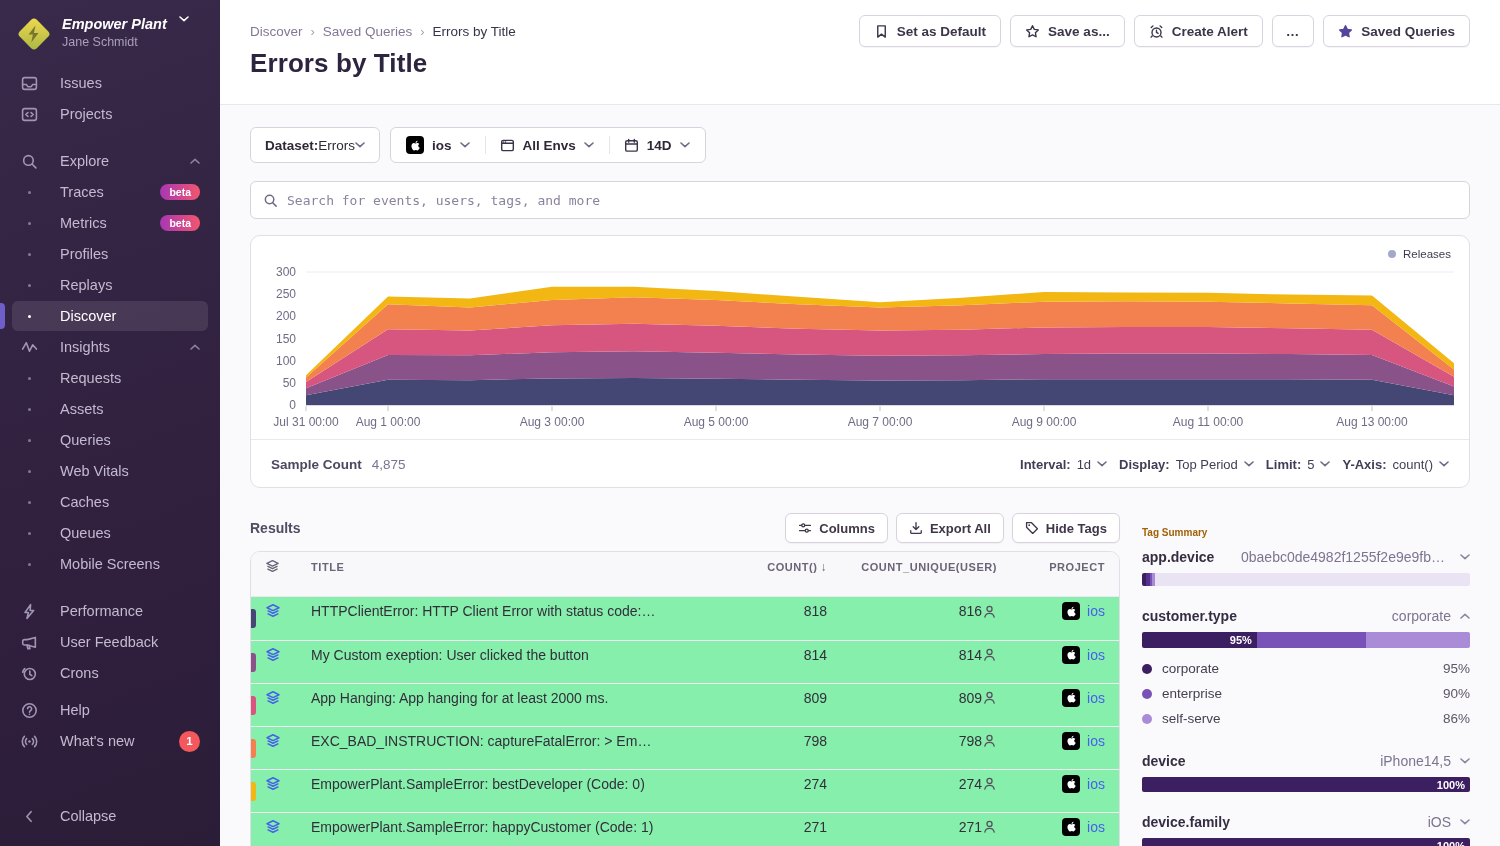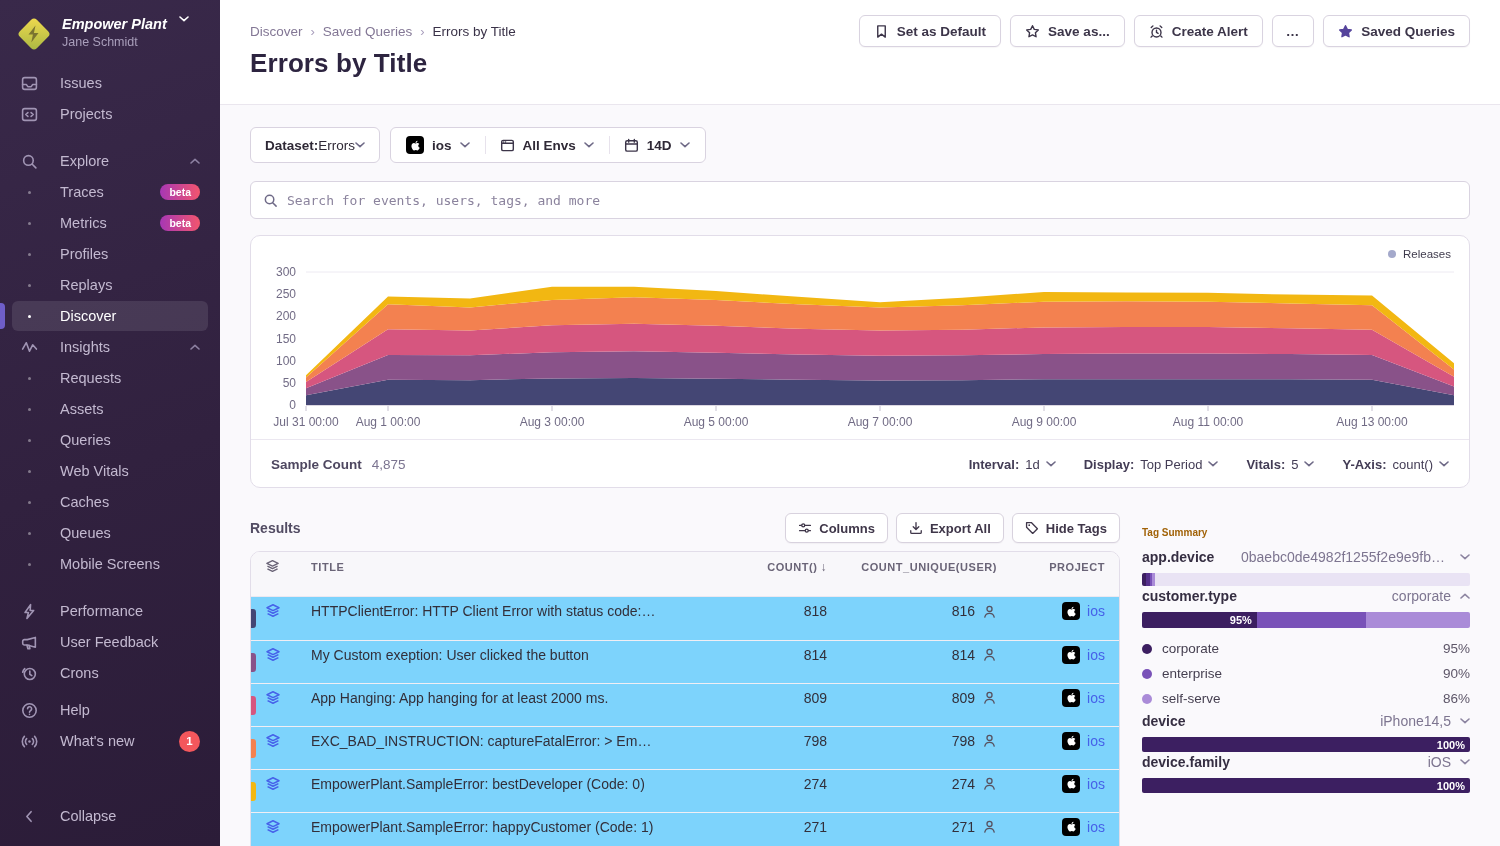--- a/index.html
+++ b/index.html
@@ -77,21 +77,21 @@
   .search-bar input::placeholder { color:#8b839d; }
 
   
   .chart-card { margin-top:16px; background:#fff; border:1px solid #e2dde9; border-radius:10px; height:253px; overflow:hidden; }
   .legend-row { display:flex; justify-content:flex-end; align-items:center; gap:7px; padding:10px 18px 0; height:26px; cursor:pointer; }
   .legend-dot { width:8px; height:8px; border-radius:50%; }
   .legend-label { font-size:11.5px; color:#3f3b4d; }
   .chart-footer { height:49px; border-top:1px solid #ebe7f0; display:flex; align-items:center; padding:0 20px; }
   .sc-label { font-weight:700; font-size:13.5px; color:#4e4760; }
   .sc-value { font-size:13.5px; color:#7b7490; margin-left:10px; }
-  .cf-controls { margin-left:auto; display:flex; gap:28px; }
+  .cf-controls { margin-left:auto; display:flex; gap:12px; }
   .cf-ctl { display:flex; align-items:center; gap:6px; font-size:13px; color:#433c55; cursor:pointer; }
   .cf-ctl b { font-weight:700; }
   .cf-ctl .chev { color:#6f6a87; }
 
   
   .results-area { margin-top:25px; display:flex; gap:22px; align-items:flex-start; }
   .left-col { width:870px; flex:0 0 870px; }
   .right-col { flex:1; min-width:0; padding-top:4px; }
   .results-head { display:flex; align-items:center; height:30px; margin-bottom:8px; }
   .results-title { font-size:14px; font-weight:700; color:#524c63; }
@@ -101,35 +101,35 @@
   .sbtn svg { width:14px; height:14px; stroke:currentColor; fill:none; stroke-width:1.5; stroke-linecap:round; stroke-linejoin:round; }
 
   
   .table-card { background:#fff; border:1px solid #e2dde9; border-radius:10px 10px 0 0; overflow:hidden; }
   .t-head, .t-row { display:grid; grid-template-columns:46px 1fr 150px 170px 108px; align-items:center; padding:0 14px 15px 14px; }
   .t-head { height:45px; background:#f8f7fa; border-bottom:1px solid #ece8f0; font-size:11px; font-weight:700;
     letter-spacing:0.55px; color:#6a6477; }
   .t-head .h-icon svg { width:15px; height:15px; stroke:#6a6477; fill:none; stroke-width:1.5; stroke-linejoin:round; }
   .h-right { text-align:right; }
   .sort-arrow { font-size:12px; margin-left:3px; }
-  .t-row { height:43px; border-top:1px solid #f1eef4; position:relative; font-size:14px; color:#322f3a; cursor:pointer; background:#7dd3fc; }
+  .t-row { height:43px; border-top:1px solid #f1eef4; position:relative; font-size:14px; color:#322f3a; cursor:pointer; background:#86efac; }
   .t-row:first-of-type { border-top:none; }
   .chip { position:absolute; left:0; top:12px; width:5px; height:19px; border-radius:0 3px 3px 0; }
   .icon-cell svg { width:16px; height:16px; stroke:#4661e9; fill:none; stroke-width:1.5; stroke-linejoin:round; }
   .title-cell { white-space:nowrap; overflow:hidden; text-overflow:ellipsis; padding-right:20px; }
   .num-cell { text-align:right; font-size:14px; }
-  .unique-cell { display:flex; justify-content:flex-end; align-items:center; gap:7px; }
+  .unique-cell { display:flex; justify-content:flex-end; align-items:center; }
   .unique-cell svg { width:15px; height:15px; stroke:#57515f; fill:none; stroke-width:1.4; stroke-linecap:round; }
   .project-cell { display:flex; justify-content:flex-end; align-items:center; gap:7px; }
   .proj-name { color:#4661e9; font-size:14px; }
 
   
   .tag-heading { font-size:10px; font-weight:700; color:#a16207; height:30px; display:flex; align-items:center; }
   .tag-sections { margin-top:2px; }
-  .tag-section { margin-bottom:2px; }
+  .tag-section { margin-bottom:22px; }
   .tag-head { display:flex; align-items:center; cursor:pointer; }
   .tag-key { font-weight:700; font-size:14px; color:#352e42; }
   .tag-val { margin-left:auto; color:#7d7590; font-size:14px; white-space:nowrap; overflow:hidden; text-overflow:ellipsis; max-width:210px; }
   .tag-head .chev { margin-left:9px; color:#8c84a0; flex:0 0 10px; }
   .tag-bar { margin-top:8px; height:15px; border-radius:2px; overflow:hidden; display:flex; }
   .tag-section:nth-child(1) .tag-bar { height:13px; }
   .tag-section:nth-child(2) .tag-bar { height:16px; }
   .seg { height:100%; position:relative; }
   .seg-label { position:absolute; right:5px; top:50%; transform:translateY(-50%); color:#fff; font-size:11px; font-weight:700; }
   .tl-row { display:flex; align-items:center; height:25px; margin-top:0; font-size:13.5px; color:#453f50; }
@@ -502,21 +502,21 @@
                 </svg>
               </span>
             <span class="cf-ctl">
                 <b>Display:</b>
                 <span>Top Period</span>
                 <svg class="chev" viewBox="0 0 10 6">
                   <path d="M1 1l4 3.6L9 1"></path>
                 </svg>
               </span>
             <span class="cf-ctl">
-                <b>Vitals:</b>
+                <b>Limit:</b>
                 <span>5</span>
                 <svg class="chev" viewBox="0 0 10 6">
                   <path d="M1 1l4 3.6L9 1"></path>
                 </svg>
               </span>
             <span class="cf-ctl">
                 <b>Y-Axis:</b>
                 <span>count()</span>
                 <svg class="chev" viewBox="0 0 10 6">
                   <path d="M1 1l4 3.6L9 1"></path>

